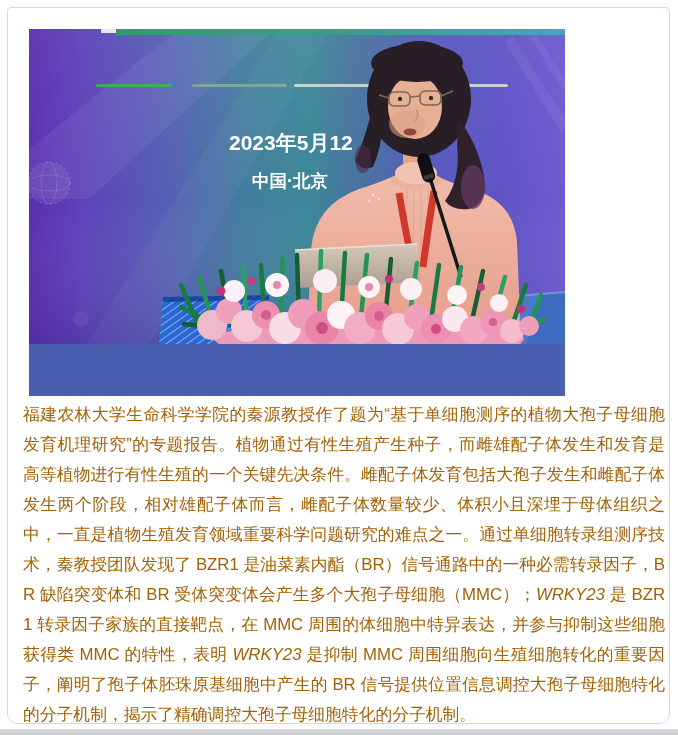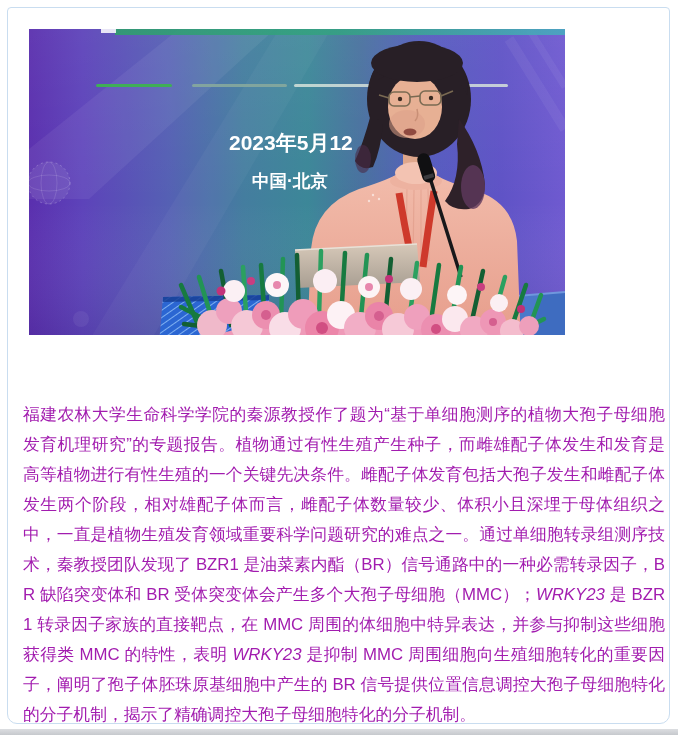--- a/index.html
+++ b/index.html
@@ -4,31 +4,31 @@
 <style>
   html,body{margin:0;padding:0;width:678px;height:735px;overflow:hidden;background:#ffffff;}
   *{box-sizing:border-box;}
   .page{position:relative;width:678px;height:735px;background:#fff;font-family:"Liberation Sans",sans-serif;}
   .card{
     position:absolute;left:7px;top:7px;width:663px;height:717px;
     background:#fff;border:1px solid #c9ddf0;
     border-radius:4px 4px 10px 10px;
   }
   .photo{
-    position:absolute;left:21px;top:21px;width:536px;height:306px;
+    position:absolute;left:21px;top:21px;width:536px;height:367px;
     overflow:hidden;background:#4b5fb0;text-align:right;
   }
   .photo svg{display:block;}
   .caption{
     position:absolute;left:0;right:0;top:354px;
     text-align:center;font-size:15px;line-height:17px;color:#1d1d1d;
   }
   .paragraph{
     position:absolute;left:15px;top:392px;width:642px;
-    font-size:16.8px;line-height:30px;color:#a21caf;
+    font-size:16.8px;line-height:30px;color:#a16207;
     text-align:justify;text-justify:inter-character;
     word-break:break-all;
   }
   .paragraph em{font-style:italic;}
   .bottom-strip{
     position:absolute;left:0;bottom:0;width:678px;height:6px;
     background:linear-gradient(#dcdee1,#c6c9cd);
   }
 </style>
 </head>

